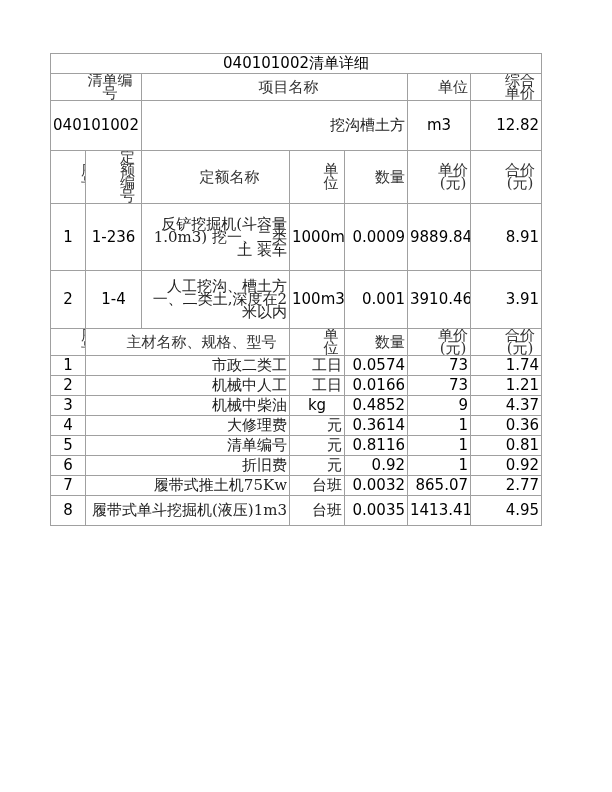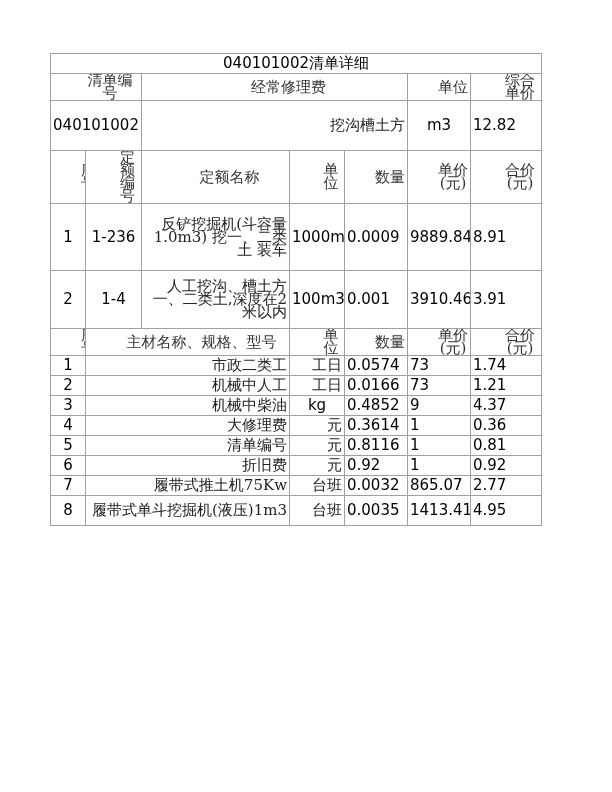--- a/index.html
+++ b/index.html
@@ -1,20 +1,20 @@
 <!DOCTYPE html>
 <html><head>
 <meta charset="utf-8">
 <style>
   html, body { margin:0; padding:0; background:#ffffff; }
   body { width:612px; height:792px; position:relative; font-family:"DejaVu Sans","Liberation Sans",sans-serif; color:#000; }
   table { position:absolute; left:50px; top:53px; border-collapse:collapse; table-layout:fixed; width:491px; font-size:15px; }
   td { border:1px solid #a0a0a0; padding:0 2px; overflow:hidden; line-height:13px; }
   .c { text-align:center; }
-  .r { }
+  .r { text-align:right; }
   .l { text-align:left; }
   .hdr { color:#333; font-family:"DejaVu Serif","Liberation Serif",serif;padding-left:30px; }
   .zh { font-family:"DejaVu Serif","Liberation Serif",serif; color:#222;text-align:right; }
 </style>
 </head>
 <body>
 
 <table>
   <colgroup>
     <col style="width:35px">
@@ -25,21 +25,21 @@
       <col style="width:63px">
       <col style="width:71px">
   </colgroup>
 
   <tbody>
       <tr style="height:20px">
     <td colspan="7" class="c">040101002清单详细</td>
   </tr>
   <tr style="height:20px">
     <td colspan="2" class="c hdr">清单编号</td>
-    <td colspan="3" class="c hdr">经常修理费</td>
+    <td colspan="3" class="c hdr">项目名称</td>
     <td class="c hdr">单位</td>
     <td class="c hdr">综合单价</td>
   </tr>
   <tr style="height:50px">
     <td colspan="2" class="c">040101002</td>
     <td colspan="3" class="l zh">挖沟槽土方</td>
     <td class="c">m3</td>
     <td class="r">12.82</td>
   </tr>
 

